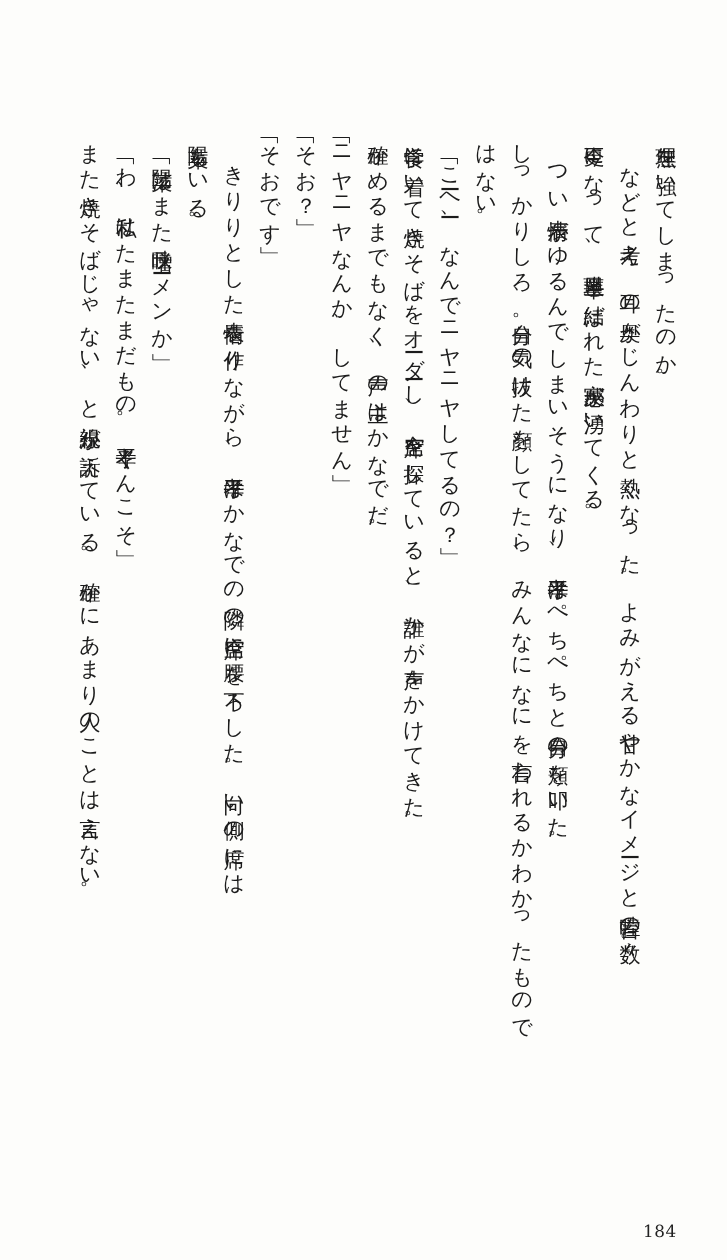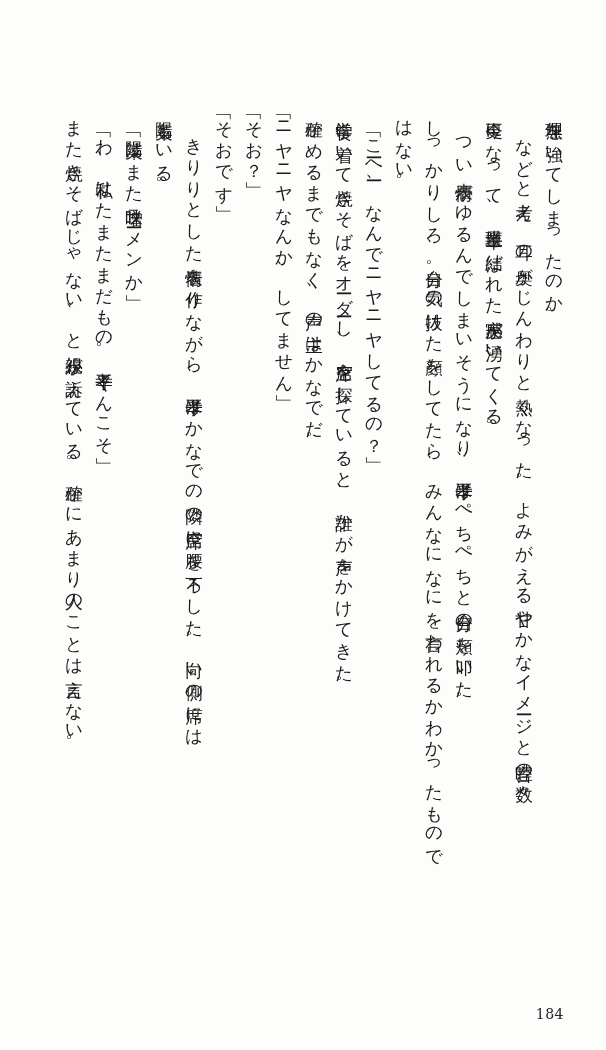--- a/index.html
+++ b/index.html
@@ -45,21 +45,21 @@
     flex: 0 0 30px;
     color: #1b1b1b;
     font-family: "DejaVu Serif", "Liberation Serif", serif;
   }
   .line.indent {
     padding-top: 18px;
   }
   .page-number {
     position: absolute;
     right: 42px;
-    bottom: 28px;
+    bottom: 15px;
     font-size: 14px;
     letter-spacing: 0.5px;
     color: #222;
     font-family: "DejaVu Serif", "Liberation Serif", serif;
   }
 </style>
 </head>
 <body>
 
 <div class="page">

